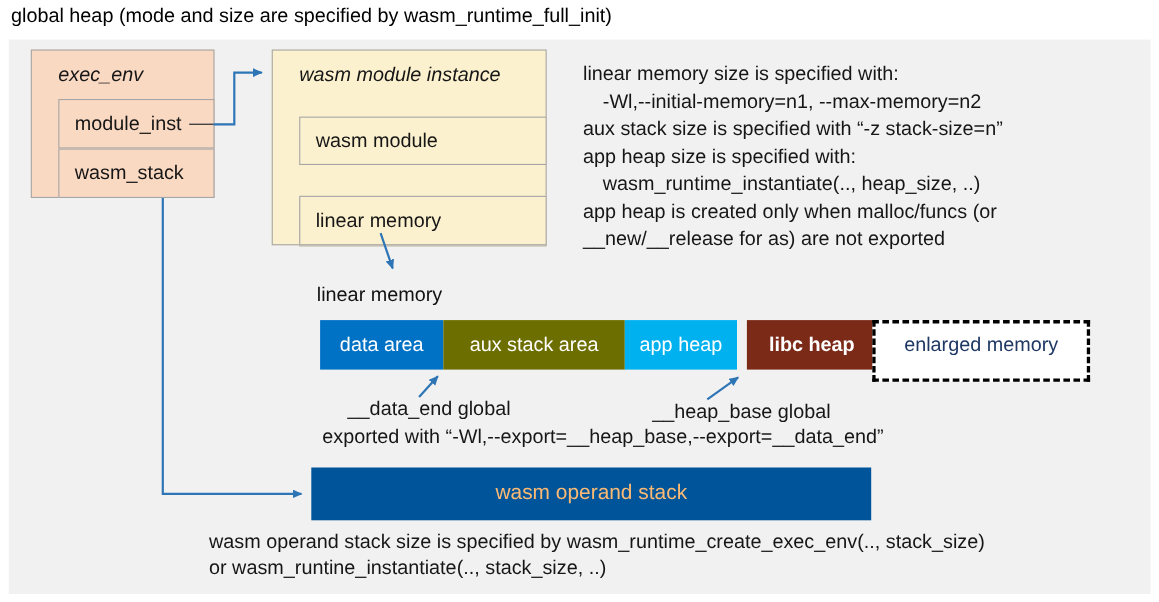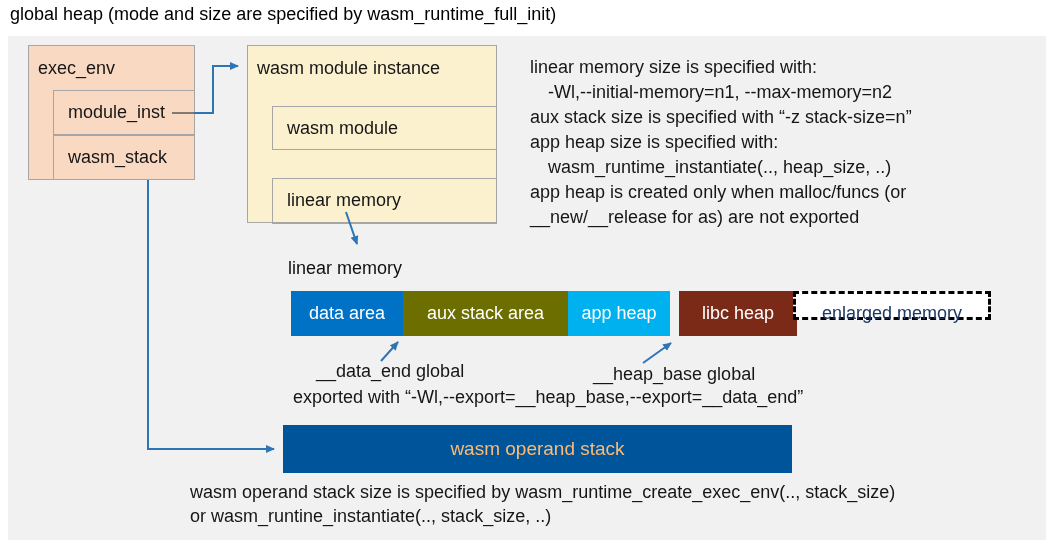--- a/index.html
+++ b/index.html
@@ -7,21 +7,21 @@
   .canvas{position:relative;width:1054px;height:547px;background:#ffffff;overflow:hidden;}
   .abs{position:absolute;box-sizing:border-box;}
 
   .title{left:10px;top:4px;font-size:18px;font-weight:500;color:#000;white-space:nowrap;}
 
   .panel{left:8px;top:36px;width:1038px;height:504px;background:var(--panel-bg,#F1F1F1);}
 
   .box{border:1px solid var(--box-border,#A6A6A6);font-size:18px;color:#161616;}
   .pink{background:var(--box-pink,#FAD9C3);}
   .yellow{background:var(--box-yellow,#FCF1CE);}
-  .hdr{padding-left:9px;line-height:44px;white-space:nowrap;}
+  .hdr{padding-left:24px;line-height:44px;white-space:nowrap;font-style:italic;}
   .row{padding-left:14px;line-height:43px;white-space:nowrap;}
 
   .exec-outer{left:28px;top:45px;width:167px;height:135px;}
   .exec-row1{left:53px;top:90px;width:142px;height:45px;}
   .exec-row2{left:53px;top:135px;width:142px;height:45px;}
 
   .inst-outer{left:247px;top:45px;width:250px;height:178px;}
   .inst-row1{left:272px;top:106px;width:225px;height:44px;}
   .inst-row2{left:272px;top:134px;width:225px;height:44px;margin-top:46px;}
   .inst-row3{left:272px;top:178px;width:225px;height:45px;}
@@ -29,22 +29,22 @@
   .notes{left:530px;top:55px;font-size:18px;line-height:25px;color:#161616;}
   .notes .line{white-space:nowrap;}
   .notes .indent{padding-left:18px;}
 
   .lm-label{left:288px;top:258px;font-size:18px;white-space:nowrap;}
 
   .seg{top:291px;height:45px;line-height:45px;text-align:center;color:#fff;font-size:18px;white-space:nowrap;}
   .seg-data{left:291px;width:112px;background:var(--seg-data-area,#0072C5);}
   .seg-aux{left:403px;width:165px;background:var(--seg-aux-stack,#6C6E00);}
   .seg-app{left:568px;width:102px;background:var(--seg-app-heap,#00B1F0);}
-  .seg-libc{left:679px;width:118px;background:var(--seg-libc-heap,#7C2A18);}
-  .seg-enlarged{left:793px;width:198px;top:291px;height:29px;background:#fff;
+  .seg-libc{left:679px;width:118px;background:var(--seg-libc-heap,#7C2A18);font-weight:bold;}
+  .seg-enlarged{left:793px;width:198px;top:291px;height:56px;background:#fff;
     border:3px dashed #000;line-height:39px;text-align:center;
     color:var(--enlarged-text,#1F3864);font-size:18px;white-space:nowrap;}
 
   .ann{font-size:18px;color:#161616;white-space:nowrap;}
   .ann-dataend{left:316px;top:361px;}
   .ann-heapbase{left:593px;top:364px;}
   .ann-exported{left:293px;top:387px;}
 
   .operand{left:283px;top:425px;width:509px;height:48px;background:var(--operand-stack,#00559A);
     color:#fdba74;font-size:19px;line-height:48px;text-align:center;white-space:nowrap;}

